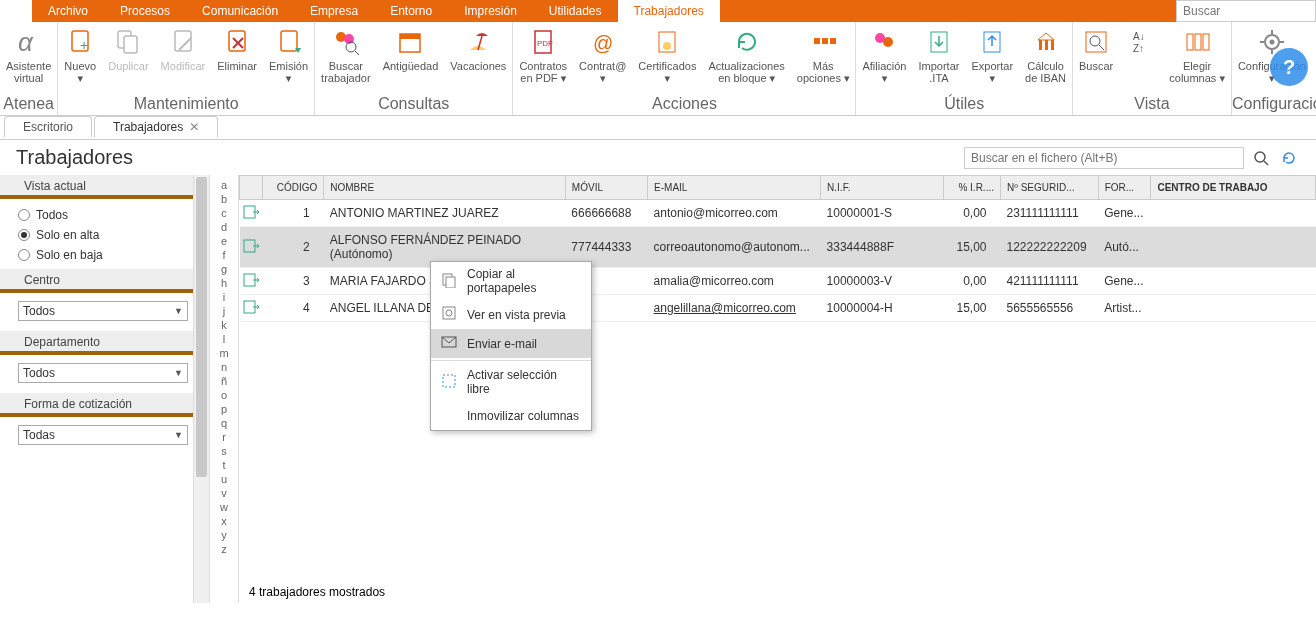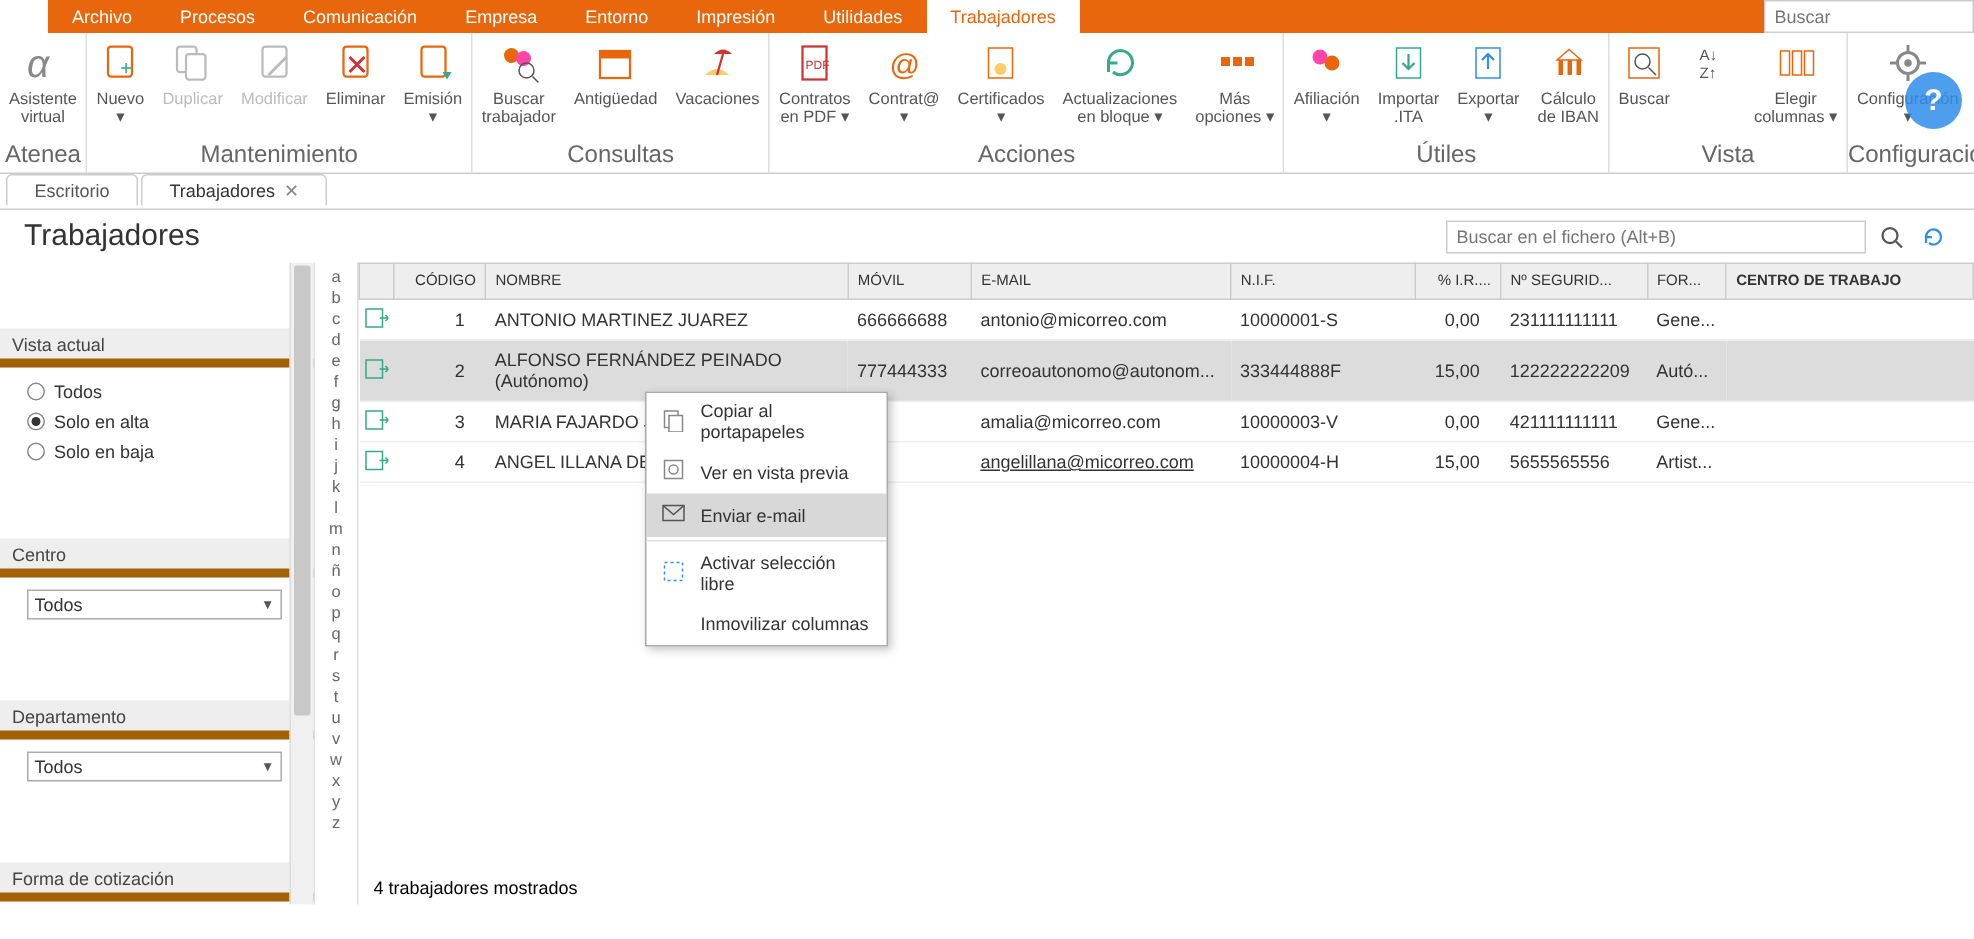--- a/index.html
+++ b/index.html
@@ -18,21 +18,21 @@
   .tabs-row { display:flex; border-bottom:1px solid #ccc; height:24px; align-items:flex-start; padding-left:4px;}
   .doc-tab { border:1px solid #ccc; border-bottom:none; border-radius:4px 4px 0 0; padding:3px 18px; margin-right:2px; font-size:12px; background:#fff; color:#555; display:flex; align-items:center; gap:6px;}
   .doc-tab.active { background:#fff; color:#333;}
   .title-row { display:flex; align-items:center; padding:6px 16px 6px 16px;}
   .title-row h1 { margin:0; font-size:20px; font-weight:400; color:#333;}
   .title-row .spacer { flex:1;}
   .title-row input { width:280px; border:1px solid #ccc; padding:3px 6px; font-size:12px;}
   .title-row .icobtn { width:22px; height:22px; display:flex; align-items:center; justify-content:center; margin-left:6px; cursor:pointer;}
   .content { display:flex; height:428px; }
   .sidebar { width:210px; border-right:1px solid #ddd; overflow:hidden; position:relative;}
-  .side-section { padding:4px 8px 2px 8px; background:#eee; border-bottom:6px solid #a16207; font-size:12px; color:#444;margin-top:44px;}
+  .side-section { padding:4px 8px 2px 24px; background:#eee; border-bottom:4px solid #a16207; font-size:12px; color:#444;}
   .side-body { padding:6px 10px 4px 18px;}
   .radio-row { display:flex; align-items:center; gap:6px; font-size:12px; padding:3px 0;}
   .radio { width:12px; height:12px; border:1px solid #888; border-radius:50%; display:inline-flex; align-items:center; justify-content:center;}
   .radio.sel::after{ content:""; width:6px; height:6px; background:#333; border-radius:50%;}
   .combo { width:170px; border:1px solid #aaa; padding:2px 4px; font-size:12px; display:flex; justify-content:space-between; align-items:center; background:#fff; margin:2px 0 6px 0;}
   .combo .arr { font-size:9px; color:#555;}
   .sidebar-scroll { position:absolute; right:0; top:0; bottom:0; width:16px; background:#f0f0f0; border-left:1px solid #ddd;}
   .sidebar-scroll .thumb { position:absolute; left:2px; right:2px; top:2px; height:300px; background:#c8c8c8; border-radius:2px;}
   .az { width:28px; display:flex; flex-direction:column; align-items:center; padding-top:4px; gap:0px; font-size:11px; color:#666;}
   .az span{ height:14px; cursor:pointer;}

